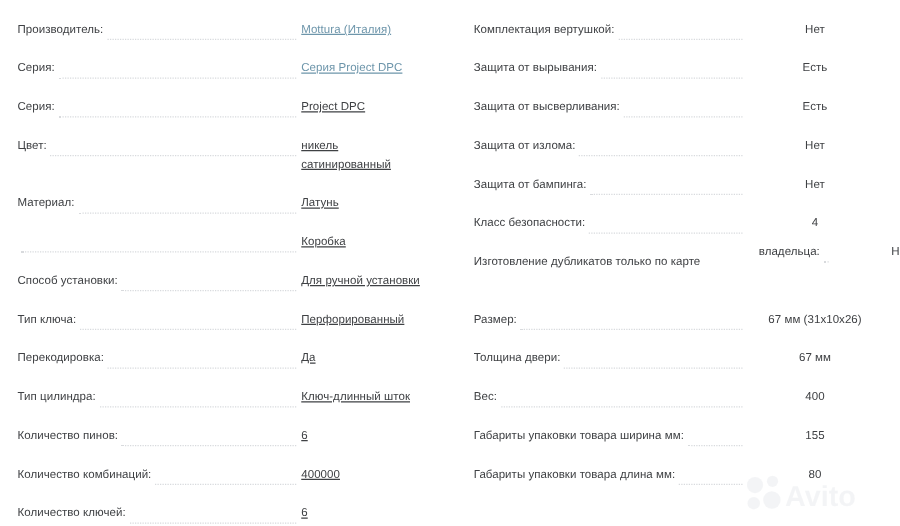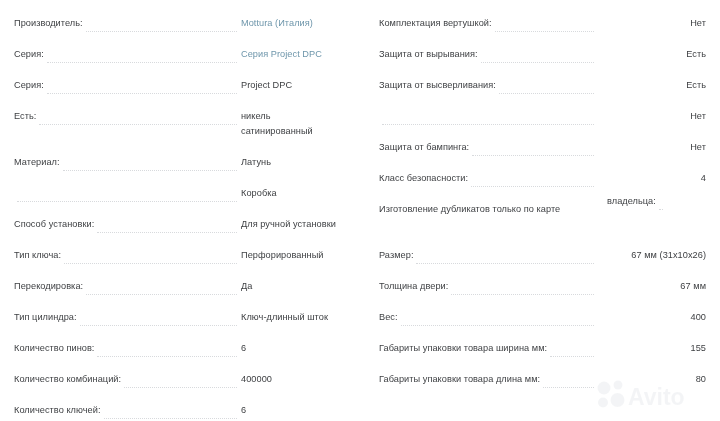--- a/index.html
+++ b/index.html
@@ -68,29 +68,30 @@
     color: #3f4144;
     flex: 0 0 auto;
     padding-top: 8px;
     letter-spacing: 0.05px;
   }
 
   
   .col-left .spec-value {
     width: 100px;
     text-align: left;
+    text-decoration: underline;
   }
   .col-left .spec-label {
     max-width: 150px;
   }
 
   
   .col-right .spec-value {
     width: 108px;
-    text-align: right;
+    text-align: center;
   }
   .col-right .spec-label {
     max-width: 228px;
   }
 
   .link-value {
     color: #6e96ab;
   }
 
   .spec-row.tall {
@@ -127,21 +128,21 @@
         <div class="spec-label">Серия:</div>
         <div class="spec-leader"></div>
         <div class="spec-value link-value">Серия Project DPC</div>
       </div>
       <div class="spec-row">
         <div class="spec-label">Серия:</div>
         <div class="spec-leader"></div>
         <div class="spec-value">Project DPC</div>
       </div>
       <div class="spec-row tall">
-        <div class="spec-label">Есть:</div>
+        <div class="spec-label">Цвет:</div>
         <div class="spec-leader"></div>
         <div class="spec-value value-lines">
           <span>никель</span>
           <span>сатинированный</span>
         </div>
       </div>
       <div class="spec-row">
         <div class="spec-label">Материал:</div>
         <div class="spec-leader"></div>
         <div class="spec-value">Латунь</div>
@@ -196,20 +197,21 @@
         <div class="spec-label">Защита от вырывания:</div>
         <div class="spec-leader"></div>
         <div class="spec-value">Есть</div>
       </div>
       <div class="spec-row">
         <div class="spec-label">Защита от высверливания:</div>
         <div class="spec-leader"></div>
         <div class="spec-value">Есть</div>
       </div>
       <div class="spec-row">
+        <div class="spec-label">Защита от излома:</div>
         <div class="spec-leader"></div>
         <div class="spec-value">Нет</div>
       </div>
       <div class="spec-row">
         <div class="spec-label">Защита от бампинга:</div>
         <div class="spec-leader"></div>
         <div class="spec-value">Нет</div>
       </div>
       <div class="spec-row">
         <div class="spec-label">Класс безопасности:</div>

